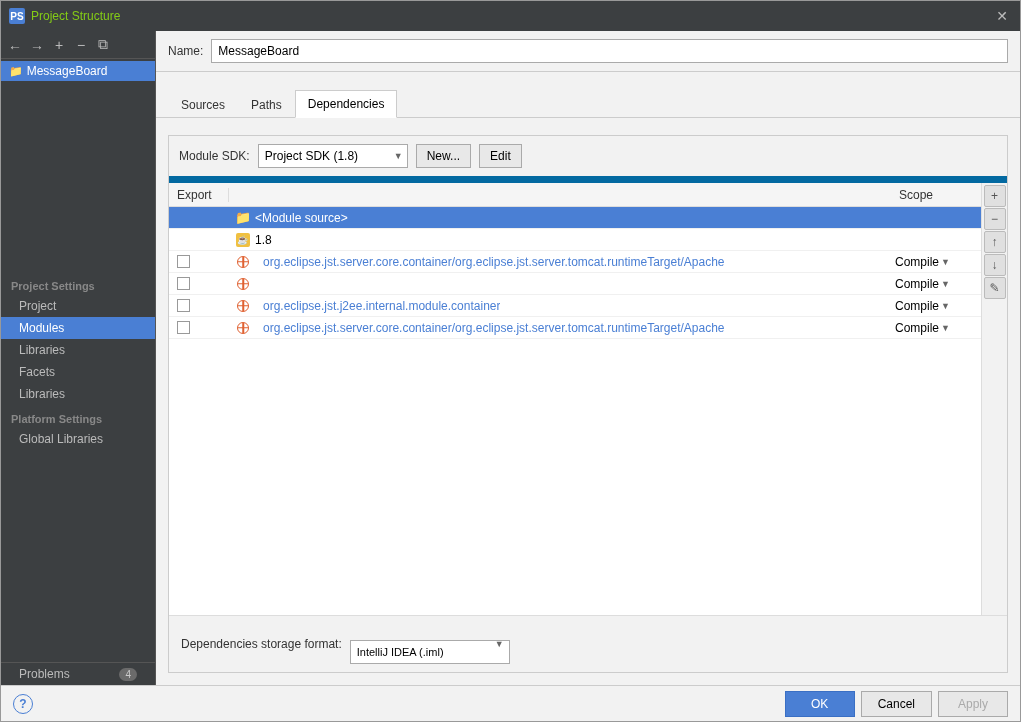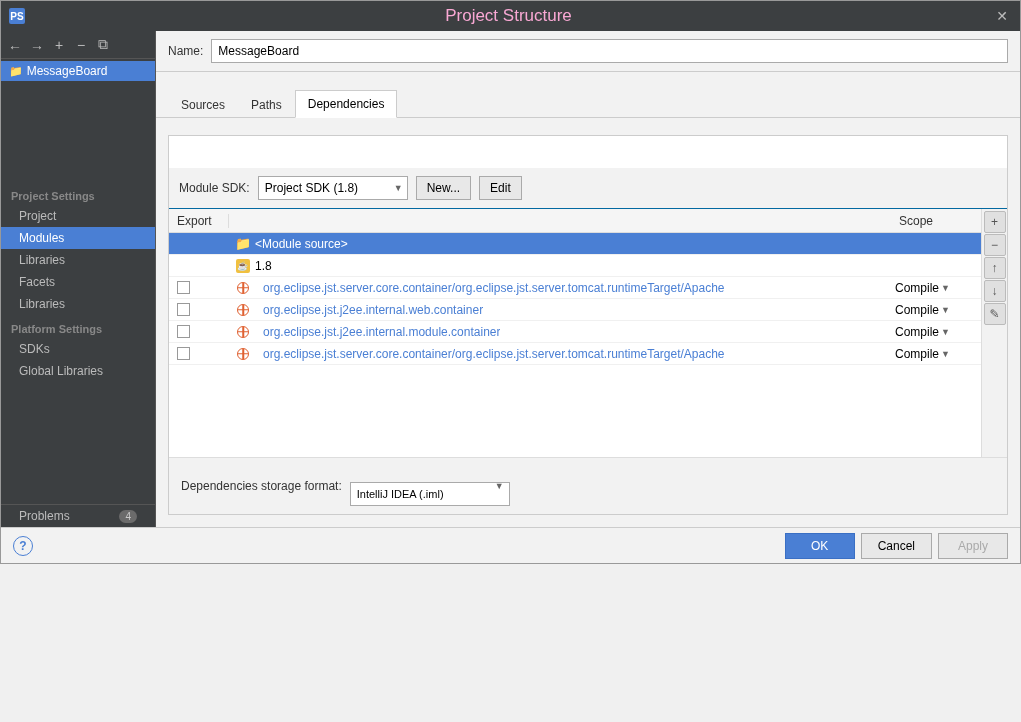--- a/index.html
+++ b/index.html
@@ -1,22 +1,22 @@
 <!DOCTYPE html>
 <html><head>
   <meta charset="utf-8">
   <style>
     * { box-sizing: border-box; margin: 0; padding: 0; }
     body { font-family: 'Segoe UI', Arial, sans-serif; font-size: 12px; background: #f0f0f0; color: #000; width: 1021px; height: 722px; overflow: hidden; }
 
-    .window { width: 1021px; height: 564px; background: #f2f2f2; border: 1px solid #999; display: flex; flex-direction: column; }
+    .window { width: 1021px; height: 722px; background: #f2f2f2; border: 1px solid #999; display: flex; flex-direction: column; }
 
     .title-bar { background: #3c3f41; color: #bbb; height: 30px; display: flex; align-items: center; padding: 0 8px; gap: 6px; flex-shrink: 0; }
     .title-bar-icon { width: 16px; height: 16px; background: #4a7fd4; border-radius: 2px; display: flex; align-items: center; justify-content: center; color: white; font-size: 10px; font-weight: bold; }
-    .title-bar-text { font-size: 17px; color: #f9a8d4; flex: 1; text-align: center; }
+    .title-bar-text { font-size: 12px; color: #84cc16; flex: 1; }
     .title-bar-close { cursor: pointer; color: #bbb; font-size: 14px; width: 20px; text-align: center; }
 
     .content-area { display: flex; flex: 1; overflow: hidden; }
 
     
     .sidebar { width: 155px; background: #3c3f41; color: #bbb; display: flex; flex-direction: column; border-right: 1px solid #555; flex-shrink: 0; }
 
     .sidebar-toolbar { display: flex; align-items: center; height: 28px; padding: 0 4px; gap: 2px; border-bottom: 1px solid #555; }
     .sidebar-toolbar-btn { width: 20px; height: 20px; display: flex; align-items: center; justify-content: center; cursor: pointer; color: #bbb; font-size: 14px; border-radius: 2px; }
 
@@ -37,21 +37,21 @@
     .main-header { padding: 8px 12px; border-bottom: 1px solid #ccc; display: flex; align-items: center; gap: 8px; background: #f2f2f2; }
     .name-label { font-size: 12px; color: #333; }
     .name-input { border: 1px solid #aaa; background: white; padding: 2px 6px; font-size: 12px; flex: 1; height: 24px; outline: none; }
 
     .tabs { display: flex; border-bottom: 1px solid #ccc; background: #f2f2f2; padding: 0 12px; align-items: center; }
     .tab { padding: 6px 12px; cursor: pointer; font-size: 12px; color: #333; border: 1px solid transparent; border-bottom: none; position: relative; top: 1px; }
     .tab.active { background: white; border-color: #ccc; border-bottom: 1px solid white; color: #000; }
 
     .tab-content { flex: 1; overflow: hidden; display: flex; flex-direction: column; background: white; margin: 0 12px 12px; border: 1px solid #ccc; }
 
-    .sdk-row { display: flex; align-items: center; gap: 8px; padding: 8px 10px; background: #f2f2f2; border-bottom: 1px solid #0369a1; margin-top: 32px; }
+    .sdk-row { display: flex; align-items: center; gap: 8px; padding: 8px 10px; background: #f2f2f2; border-bottom: 7px solid #0369a1; }
     .sdk-label { font-size: 12px; color: #333; }
     .sdk-select { border: 1px solid #aaa; background: white; padding: 2px 20px 2px 6px; font-size: 12px; height: 24px; cursor: pointer; min-width: 150px; appearance: none; position: relative; }
     .sdk-select-wrapper { position: relative; display: inline-block; }
     .sdk-select-wrapper::after { content: '▼'; position: absolute; right: 5px; top: 50%; transform: translateY(-50%); font-size: 9px; color: #666; pointer-events: none; }
     .sdk-btn { border: 1px solid #aaa; background: #e8e8e8; padding: 2px 10px; font-size: 12px; height: 24px; cursor: pointer; }
 
     .deps-table { flex: 1; display: flex; flex-direction: column; overflow: hidden; }
     .deps-header { display: flex; align-items: center; background: #f5f5f5; border-bottom: 1px solid #ddd; height: 24px; }
     .deps-header-export { width: 60px; padding: 0 8px; font-size: 12px; color: #333; border-right: 1px solid #ddd; flex-shrink: 0; }
     .deps-header-name { flex: 1; padding: 0 8px; font-size: 12px; color: #333; border-right: 1px solid #ddd; }
@@ -144,23 +144,20 @@
         <div class="sidebar-nav-item">
           <span>Facets</span>
         </div>
         <div class="sidebar-nav-item">
           <span>Libraries</span>
         </div>
       </div>
 
       <div>
         <div class="sidebar-section">Platform Settings</div>
-        <div class="sidebar-nav-item">
-          <span>SDKs</span>
-        </div>
         <div class="sidebar-nav-item">
           <span>Global Libraries</span>
         </div>
       </div>
 
       <div style="flex:1"></div>
 
       <div class="sidebar-nav-item" style="border-top: 1px solid #555; margin-top: 4px;">
         <span>Problems</span>
         <span class="sidebar-nav-badge">4</span>
@@ -245,21 +242,20 @@
                 </div>
 
                 <div class="deps-row">
                   <div class="deps-cell-export">
                     <span class="checkbox-unchecked"></span>
                   </div>
                   <div class="deps-cell-name">
                     <span class="dep-icon">
                       <span class="globe-icon"></span>
                     </span>
-                    <a class="dep-name-link" href="#">org.eclipse.jst.j2ee.internal.web.container</a>
                   </div>
                   <div class="deps-cell-scope">
                     <span class="scope-text">Compile</span>
                     <span class="scope-dropdown">▼</span>
                   </div>
                 </div>
 
                 <div class="deps-row">
                   <div class="deps-cell-export">
                     <span class="checkbox-unchecked"></span>

